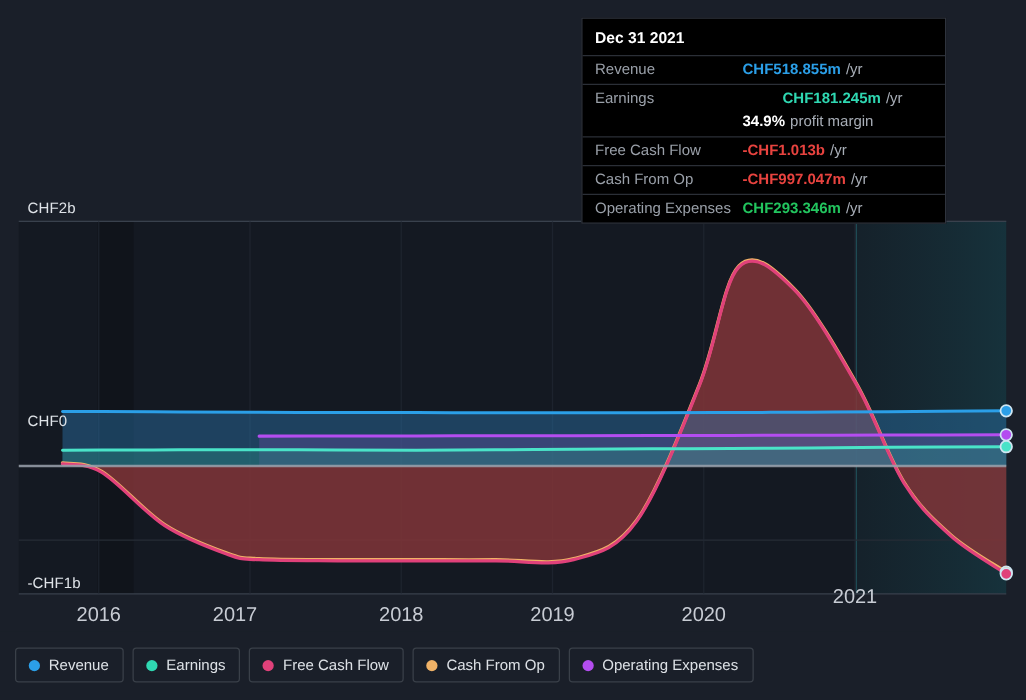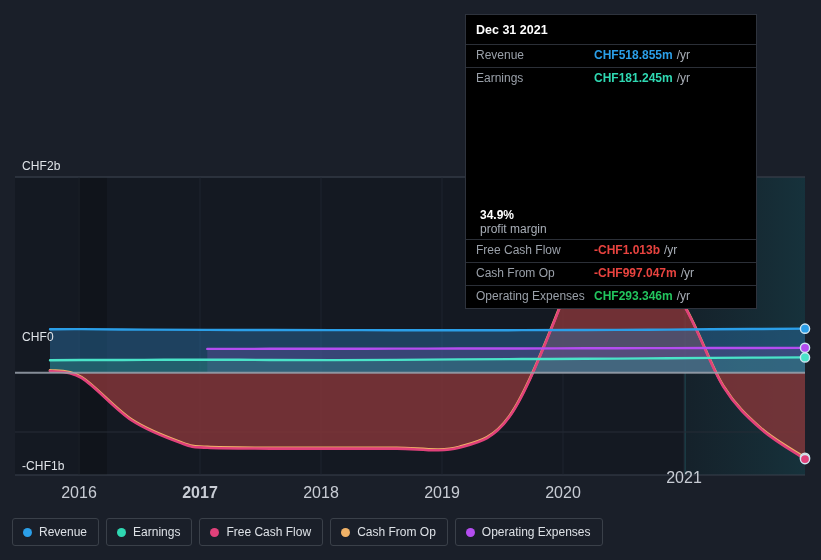--- a/index.html
+++ b/index.html
@@ -60,21 +60,21 @@
     color: #ffffff;
     padding: 8px 10px 7px 10px;
   }
   .tt-row {
     display: flex;
     align-items: baseline;
     border-top: 1px solid #2b2f37;
     padding: 3px 10px 3px 10px;
     min-height: 16px;
   }
-  .tt-row.noline { border-top: none; padding-top: 0; flex-direction: column; }
+  .tt-row.noline { border-top: none; padding-top: 0; }
   .tt-label {
     width: 118px;
     flex: 0 0 118px;
     font-size: 12px;
     color: #9aa0a9;
     white-space: nowrap;
   }
   .tt-value {
     font-size: 12px;
     font-weight: bold;
@@ -167,39 +167,39 @@
       <line x1="15" y1="372.8285714285714" x2="805" y2="372.8285714285714" stroke="#9aa2ad" stroke-width="2" opacity="0.85"></line>
     </svg>
 
   <div id="y-axis">
       <div class="y-axis-label" style="top: 159px; left: 22px;">CHF2b</div>
       <div class="y-axis-label" style="top: 330px; left: 22px;">CHF0</div>
       <div class="y-axis-label" style="top: 459px; left: 22px;">-CHF1b</div>
     </div>
   <div id="x-axis">
       <div class="x-axis-label" style="top: 484px; left: 79px;">2016</div>
-      <div class="x-axis-label" style="top: 484px; left: 200px; font-weight: bold;">2017</div>
+      <div class="x-axis-label" style="top: 484px; left: 188px;">2017</div>
       <div class="x-axis-label" style="top: 484px; left: 321px;">2018</div>
       <div class="x-axis-label" style="top: 484px; left: 442px;">2019</div>
       <div class="x-axis-label" style="top: 484px; left: 563px;">2020</div>
       <div class="x-axis-label" style="top: 469px; left: 684px;">2021</div>
     </div>
 </div>
 
 <div id="tooltip">
   <div id="tooltip-date">Dec 31 2021</div>
   <div id="tooltip-rows">
       <div class="tt-row">
         <span class="tt-label">Revenue</span>
         <span class="tt-value" style="color: rgb(43, 159, 232);">CHF518.855m</span>
         <span class="tt-suffix">/yr</span>
       </div>
       <div class="tt-row">
         <span class="tt-label">Earnings</span>
-        <span class="tt-value" style="color: rgb(47, 216, 178);">CHF181.245m</span>
+        <span class="tt-value" style="color: rgb(47, 216, 178); margin-left: 32px;">CHF181.245m</span>
         <span class="tt-suffix">/yr</span>
       </div>
       <div class="tt-row noline">
         <span class="tt-label"></span>
         <span class="tt-value" style="color: rgb(255, 255, 255);">34.9%</span>
         <span class="tt-suffix">profit margin</span>
       </div>
       <div class="tt-row">
         <span class="tt-label">Free Cash Flow</span>
         <span class="tt-value" style="color: rgb(232, 67, 63);">-CHF1.013b</span>

